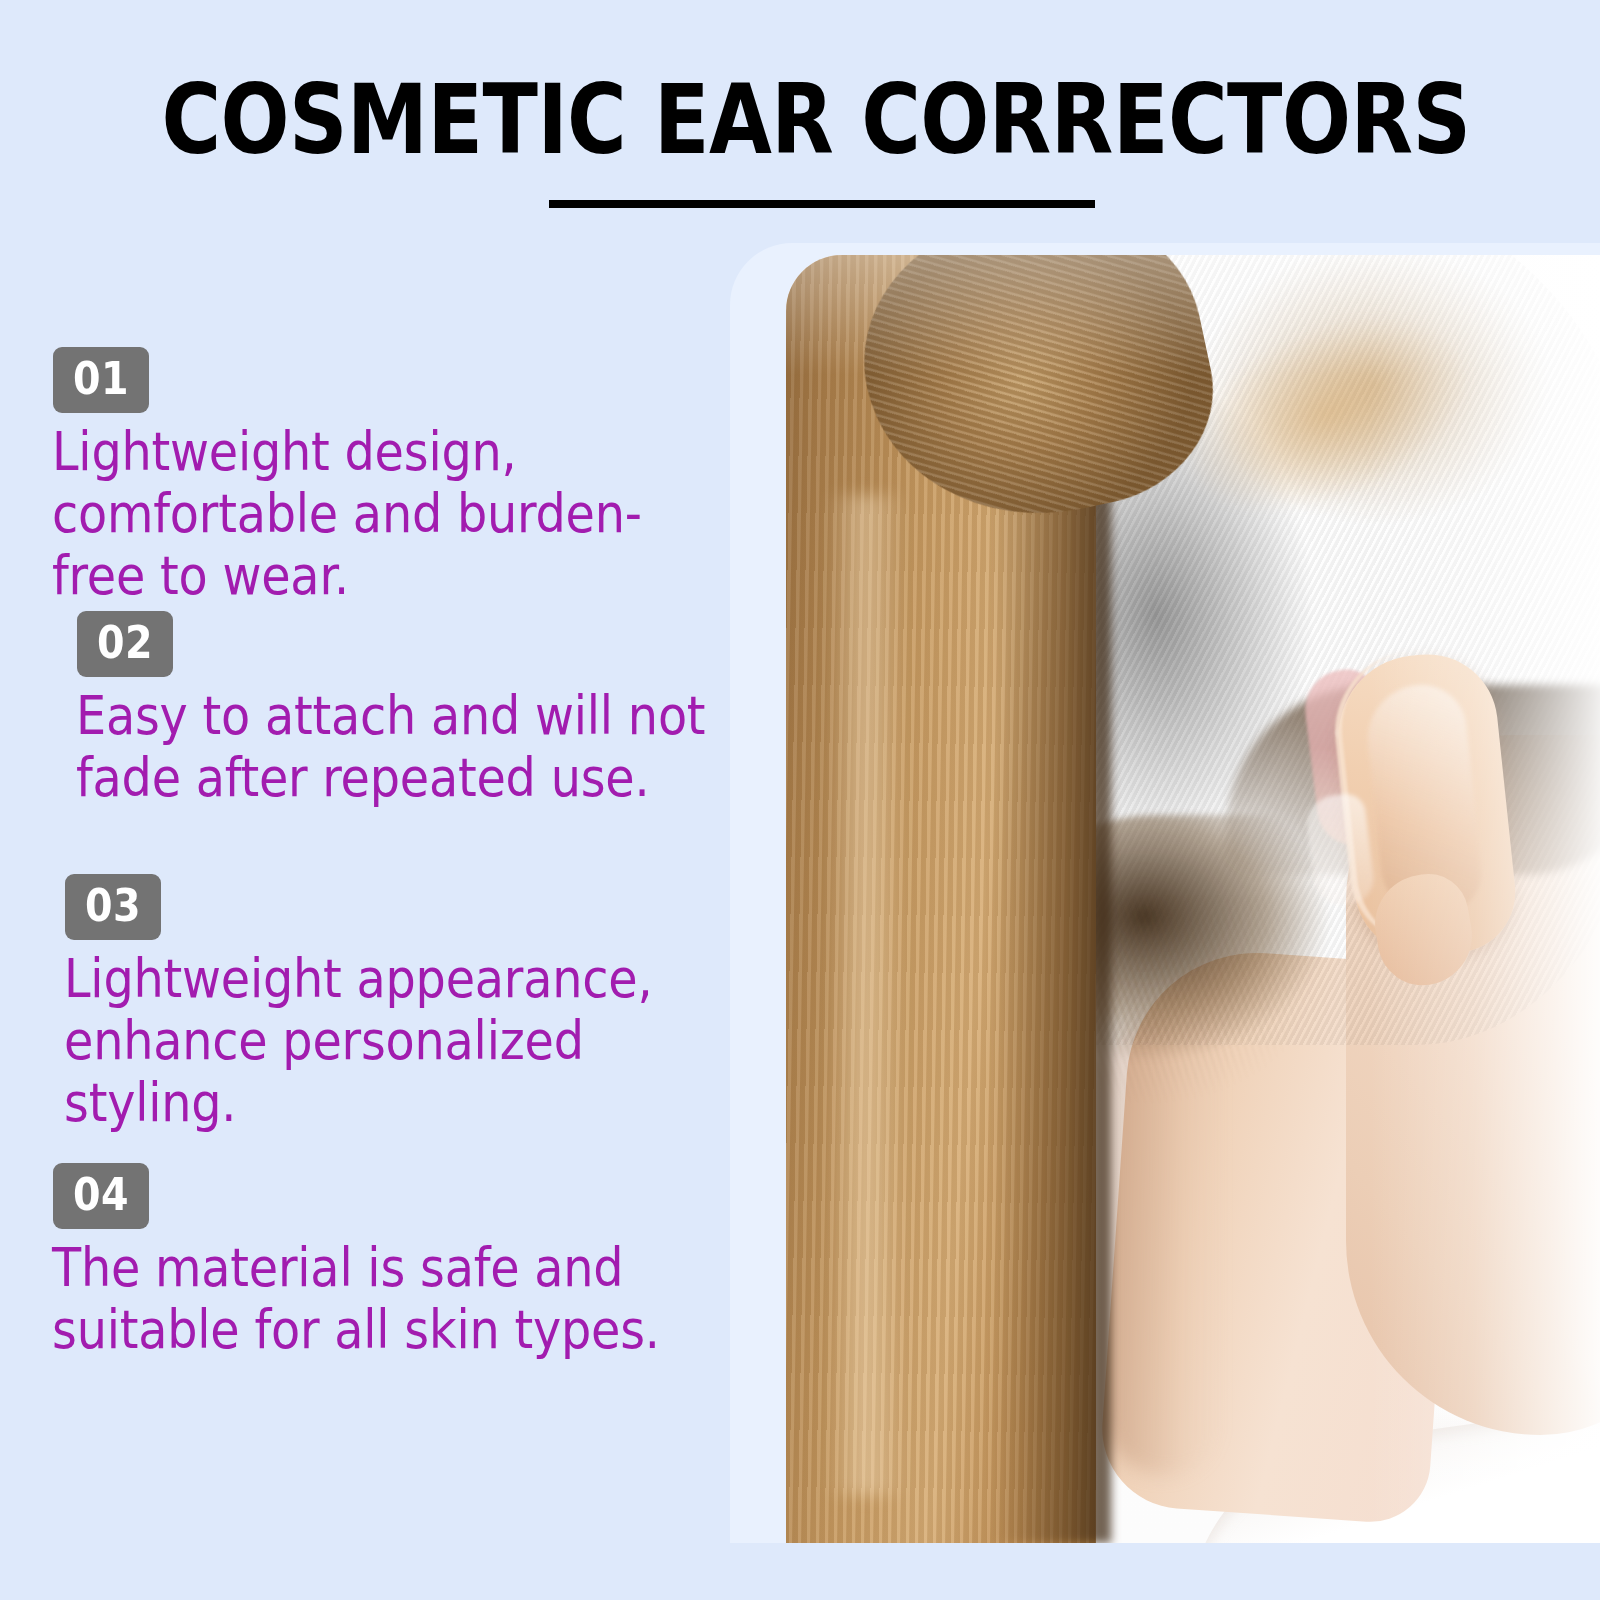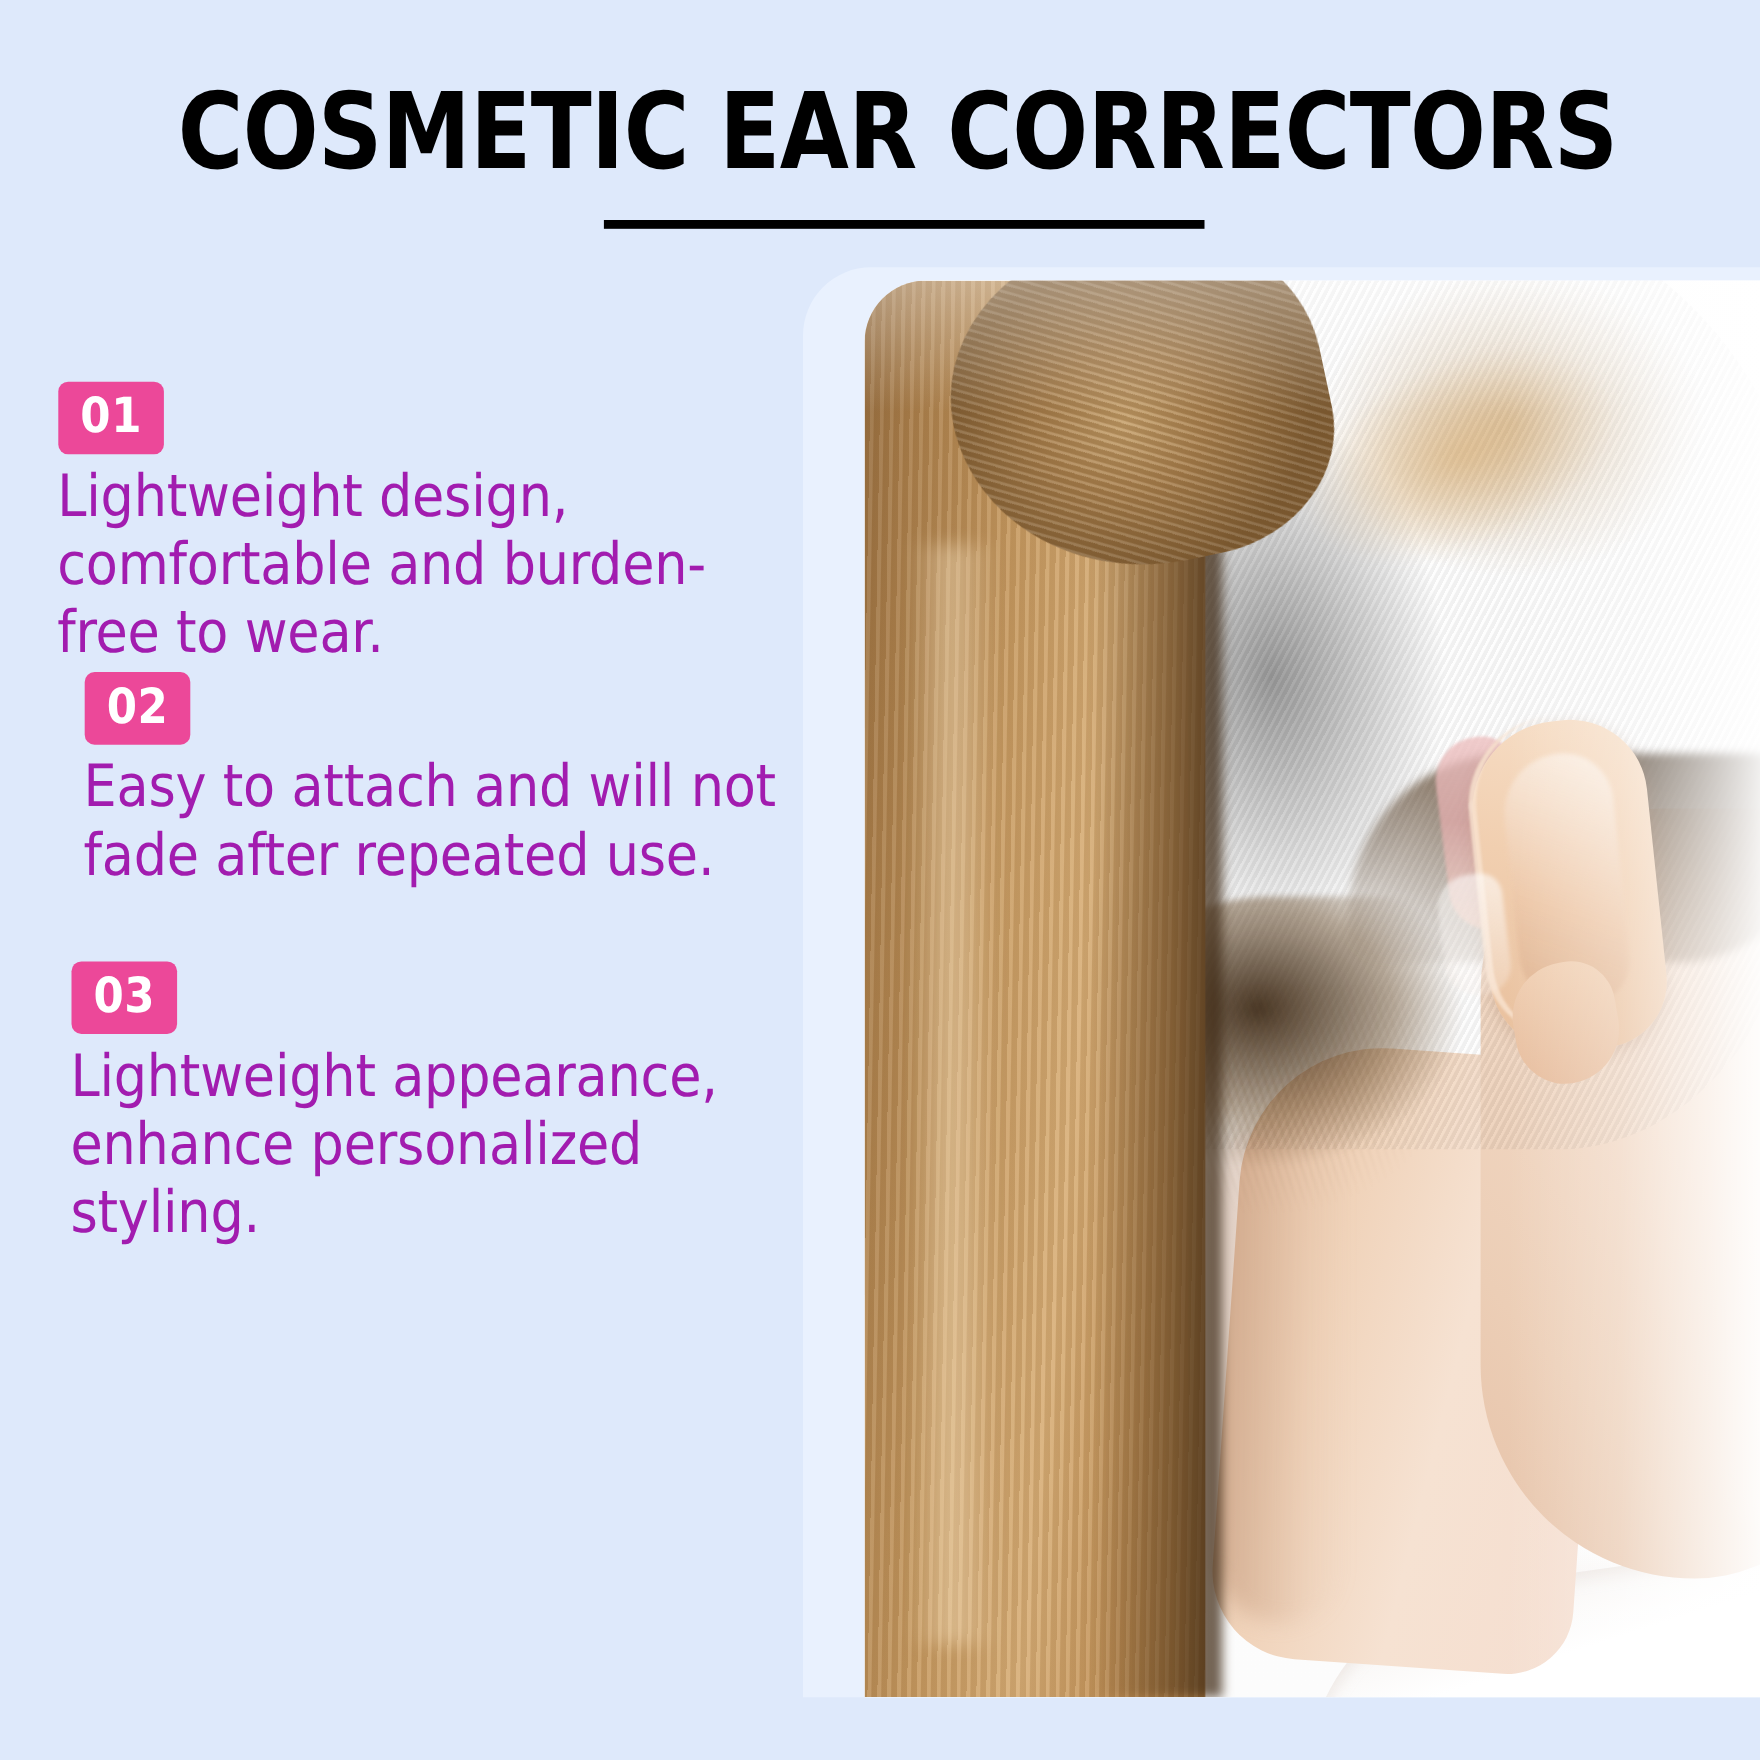--- a/index.html
+++ b/index.html
@@ -66,21 +66,21 @@
     left: 0;
     width: 730px;
   }
   .feature-1 { top: 17px; }
   .feature-2 { top: 281px; padding-left: 24px; }
   .feature-3 { top: 544px; padding-left: 12px; }
   .feature-4 { top: 833px; }
 
   .badge {
     display: inline-block;
-    background: #ec4899;
+    background: #737373;
     color: #ffffff;
     border-radius: 9px;
     font-family: "Liberation Sans Narrow", "DejaVu Sans Condensed", "Liberation Sans", sans-serif;
     font-size: 44px;
     line-height: 50px;
     font-weight: 700;
     padding: 7px 20px 9px 20px;
     margin-left: 53px;
     letter-spacing: 0.5px;
   }
@@ -419,20 +419,24 @@
     <div class="feature feature-2">
       <div class="badge">02</div>
       <div class="feature-text">Easy to attach and will not fade after repeated use.</div>
     </div>
 
     <div class="feature feature-3">
       <div class="badge">03</div>
       <div class="feature-text">Lightweight appearance, enhance personalized styling.</div>
     </div>
 
+    <div class="feature feature-4">
+      <div class="badge">04</div>
+      <div class="feature-text">The material is safe and suitable for all skin types.</div>
+    </div>
 
   </div>
 
   <div id="photo-panel-backdrop"></div>
 
   <div id="photo-panel">
     <div id="photo">
       <div class="shirt"></div>
       <div class="neck"></div>
       <div class="neck-shadow"></div>

